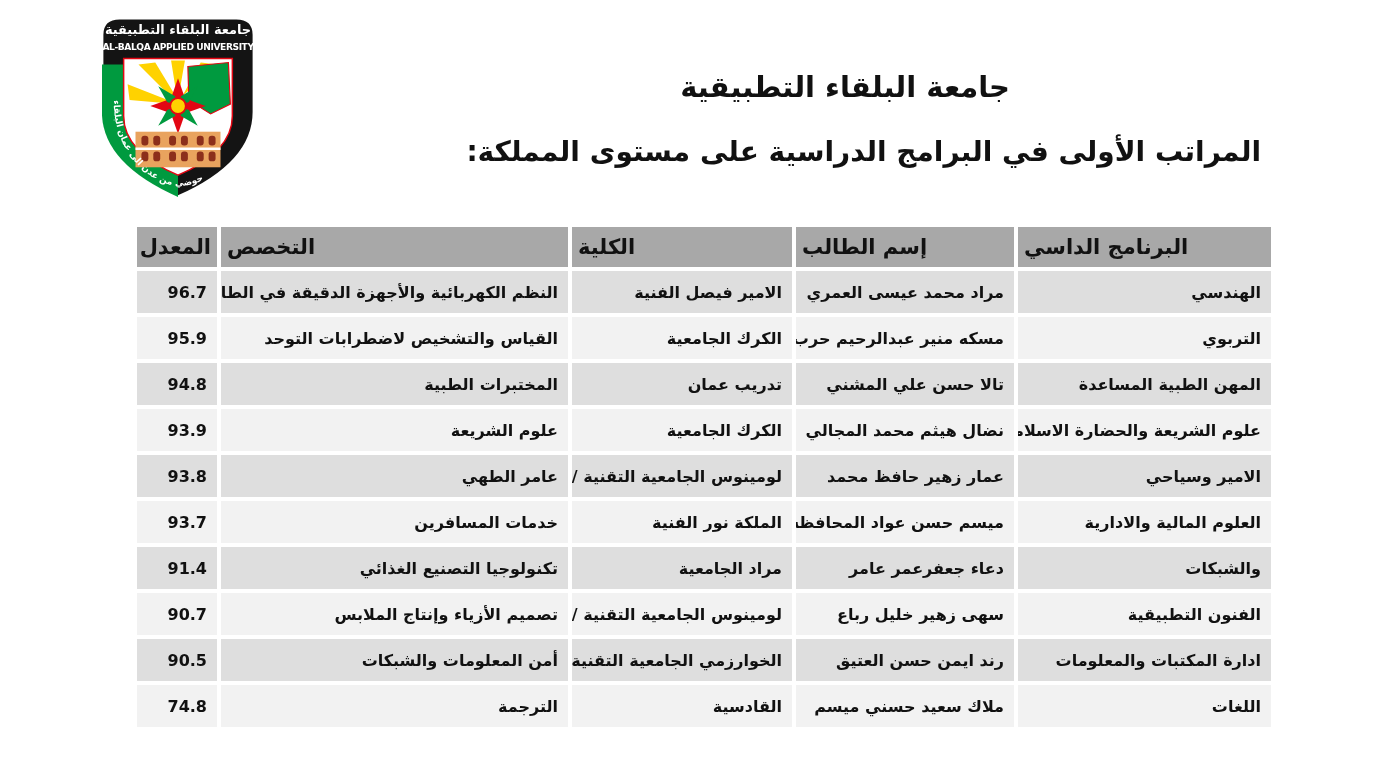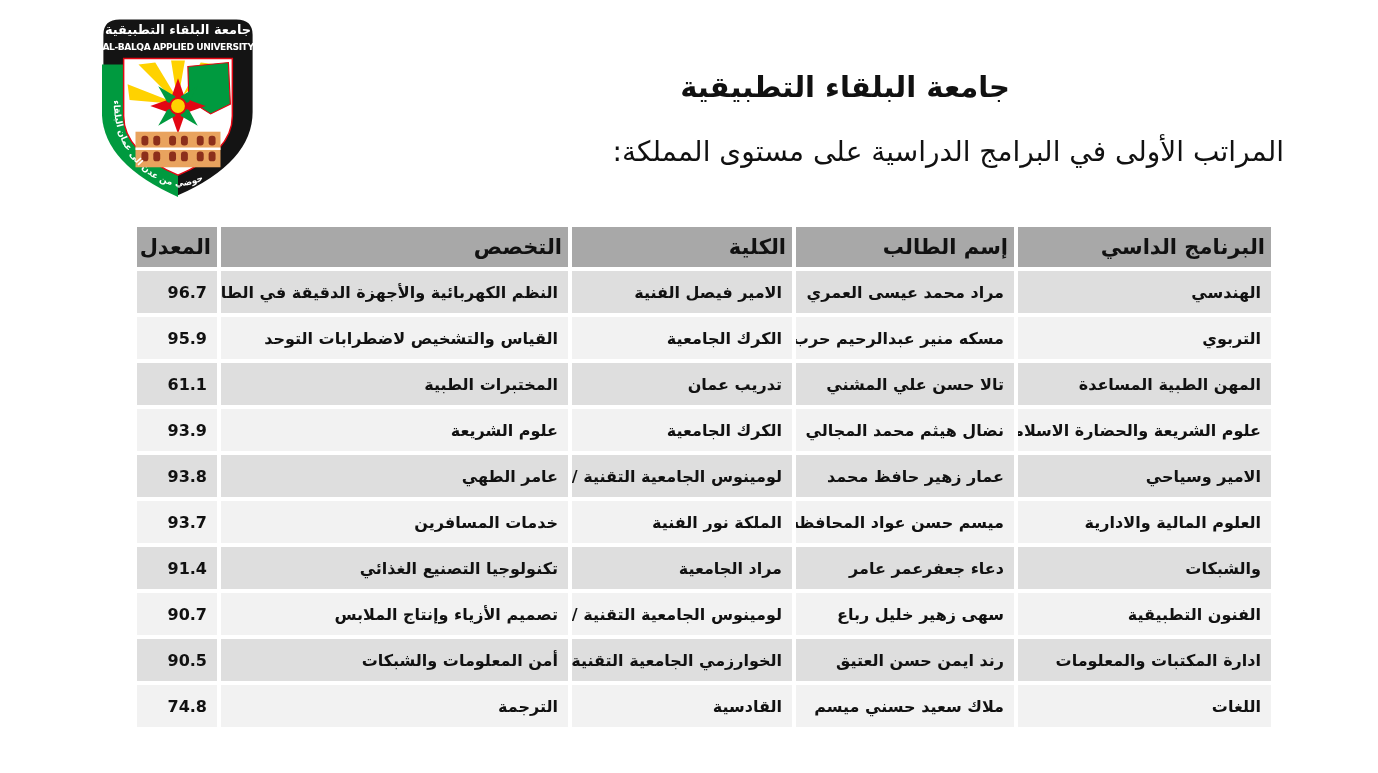--- a/index.html
+++ b/index.html
@@ -30,44 +30,44 @@
   .page-title{
     position:absolute;
     top:70px; right:368px;
     direction:rtl;
     font-size:29px;
     font-weight:bold;
     white-space:nowrap;
   }
   .page-subtitle{
     position:absolute;
-    top:135px; right:94px;
+    top:135px; right:117px;
     direction:rtl;
     font-size:28px;
-    font-weight:normal;
+    font-weight:bold;
     white-space:nowrap;
   }
   .table-wrap{
     position:absolute;
     left:133px; top:223px;
     width:1134px;
   }
   table.ranking{
     width:100%;
     direction:rtl;
     border-collapse:separate;
     border-spacing:4px;
     table-layout:fixed;
   }
   table.ranking th{
     background:var(--header-bg);
     height:40px;
     font-size:21px;
     font-weight:bold;
-    text-align:right;
+    text-align:left;
     vertical-align:middle;
     padding:0 6px;
   }
   table.ranking td{
     height:42px;
     font-size:16px;
     font-weight:bold;
     text-align:right;
     vertical-align:middle;
     padding:0 10px;
@@ -198,21 +198,21 @@
     <td class="college">الكرك الجامعية</td>
     <td class="major">القياس والتشخيص لاضطرابات التوحد</td>
     <td class="gpa">95.9</td>
   </tr>
 
   <tr>
     <td class="program">المهن الطبية المساعدة</td>
     <td class="student">تالا حسن علي المشني</td>
     <td class="college">تدريب عمان</td>
     <td class="major">المختبرات الطبية</td>
-    <td class="gpa">61.1</td>
+    <td class="gpa">94.8</td>
   </tr>
 
   <tr>
     <td class="program">علوم الشريعة والحضارة الاسلامية</td>
     <td class="student">نضال هيثم محمد المجالي</td>
     <td class="college">الكرك الجامعية</td>
     <td class="major">علوم الشريعة</td>
     <td class="gpa">93.9</td>
   </tr>
 

